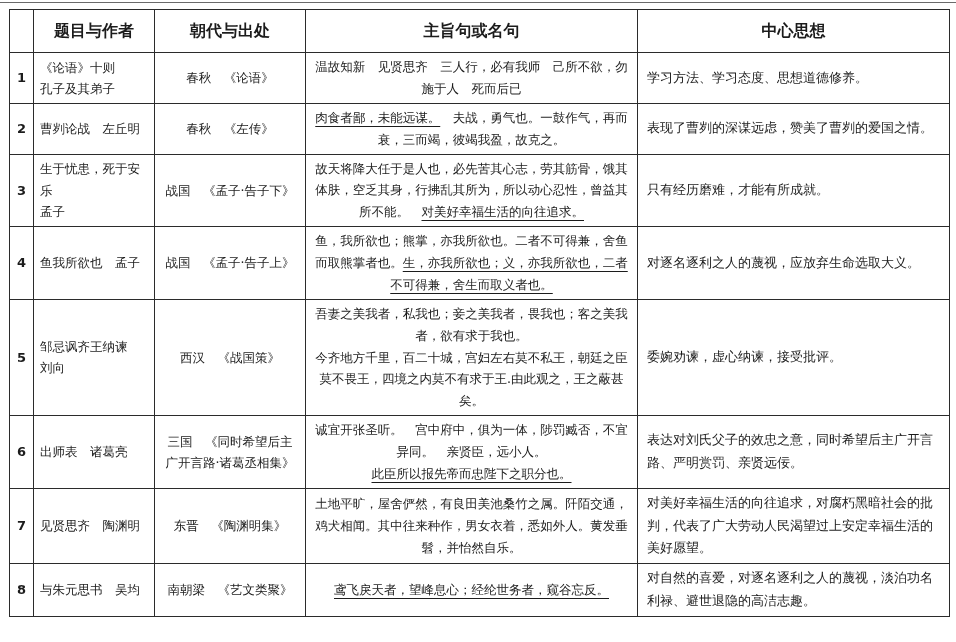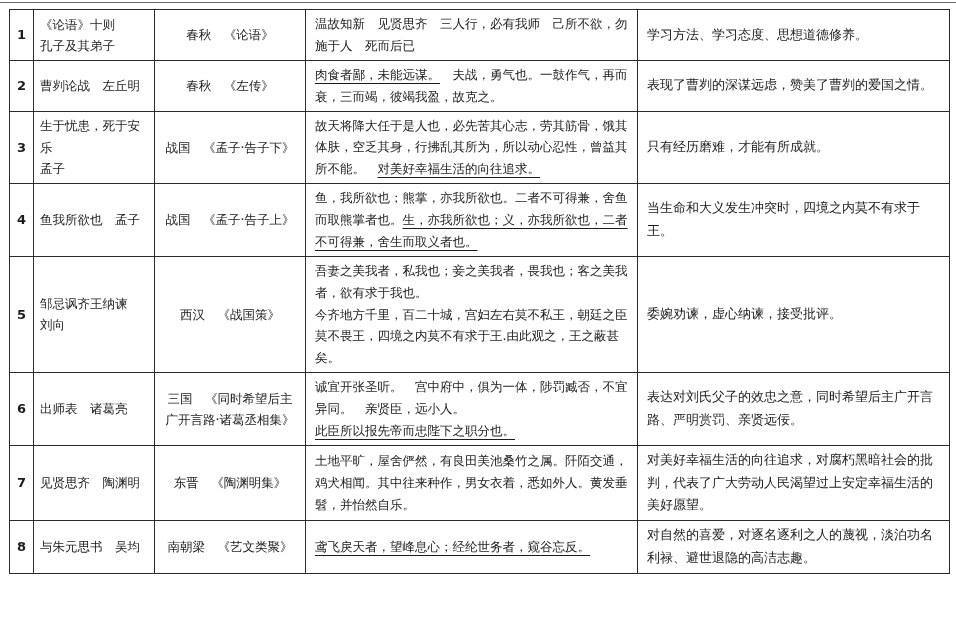--- a/index.html
+++ b/index.html
@@ -60,21 +60,21 @@
     white-space: pre-line;
     padding: 2px 6px;
   }
   td.c-dyn {
     text-align: center;
     font-size: 12.5px;
     line-height: 1.7;
     padding: 2px 10px;
   }
   td.c-quote {
-    text-align: left;
+    text-align: center;
     font-size: 12.5px;
     line-height: 1.75;
     white-space: pre-wrap;
     padding: 3px 9px;
     vertical-align: middle;
   }
   td.c-theme {
     text-align: left;
     font-size: 13px;
     line-height: 1.75;
@@ -98,20 +98,27 @@
 <div class="page">
   <table class="doc">
     <colgroup>
       <col style="width:24px">
       <col style="width:121px">
       <col style="width:151px">
       <col style="width:332px">
       <col style="width:312px">
     </colgroup>
     <thead>
+      <tr class="header-row">
+        <th></th>
+        <th>题目与作者</th>
+        <th>朝代与出处</th>
+        <th>主旨句或名句</th>
+        <th>中心思想</th>
+      </tr>
     </thead>
     <tbody>
   <tr>
     <td class="c-num">1</td>
     <td class="c-title">《论语》十则
 孔子及其弟子</td>
     <td class="c-dyn">春秋　《论语》</td>
     <td class="c-quote"><span>温故知新　见贤思齐　三人行，必有我师　己所不欲，勿施于人　死而后已</span></td>
     <td class="c-theme">学习方法、学习态度、思想道德修养。</td>
   </tr>
@@ -131,21 +138,21 @@
     <td class="c-dyn">战国　《孟子·告子下》</td>
     <td class="c-quote"><span>故天将降大任于是人也，必先苦其心志，劳其筋骨，饿其体肤，空乏其身，行拂乱其所为，所以动心忍性，曾益其所不能。　</span><span class="u">对美好幸福生活的向往追求。</span></td>
     <td class="c-theme">只有经历磨难，才能有所成就。</td>
   </tr>
 
   <tr>
     <td class="c-num">4</td>
     <td class="c-title">鱼我所欲也　孟子</td>
     <td class="c-dyn">战国　《孟子·告子上》</td>
     <td class="c-quote"><span>鱼，我所欲也；熊掌，亦我所欲也。二者不可得兼，舍鱼而取熊掌者也。</span><span class="u">生，亦我所欲也；义，亦我所欲也，二者不可得兼，舍生而取义者也。</span></td>
-    <td class="c-theme">当生命和大义发生冲突时，四境之内莫不有求于王。</td>
+    <td class="c-theme">对逐名逐利之人的蔑视，应放弃生命选取大义。</td>
   </tr>
 
   <tr>
     <td class="c-num">5</td>
     <td class="c-title">邹忌讽齐王纳谏
 刘向</td>
     <td class="c-dyn">西汉　《战国策》</td>
     <td class="c-quote"><span>吾妻之美我者，私我也；妾之美我者，畏我也；客之美我者，欲有求于我也。
 今齐地方千里，百二十城，宫妇左右莫不私王，朝廷之臣莫不畏王，四境之内莫不有求于王.由此观之，王之蔽甚矣。</span></td>
     <td class="c-theme">委婉劝谏，虚心纳谏，接受批评。</td>

